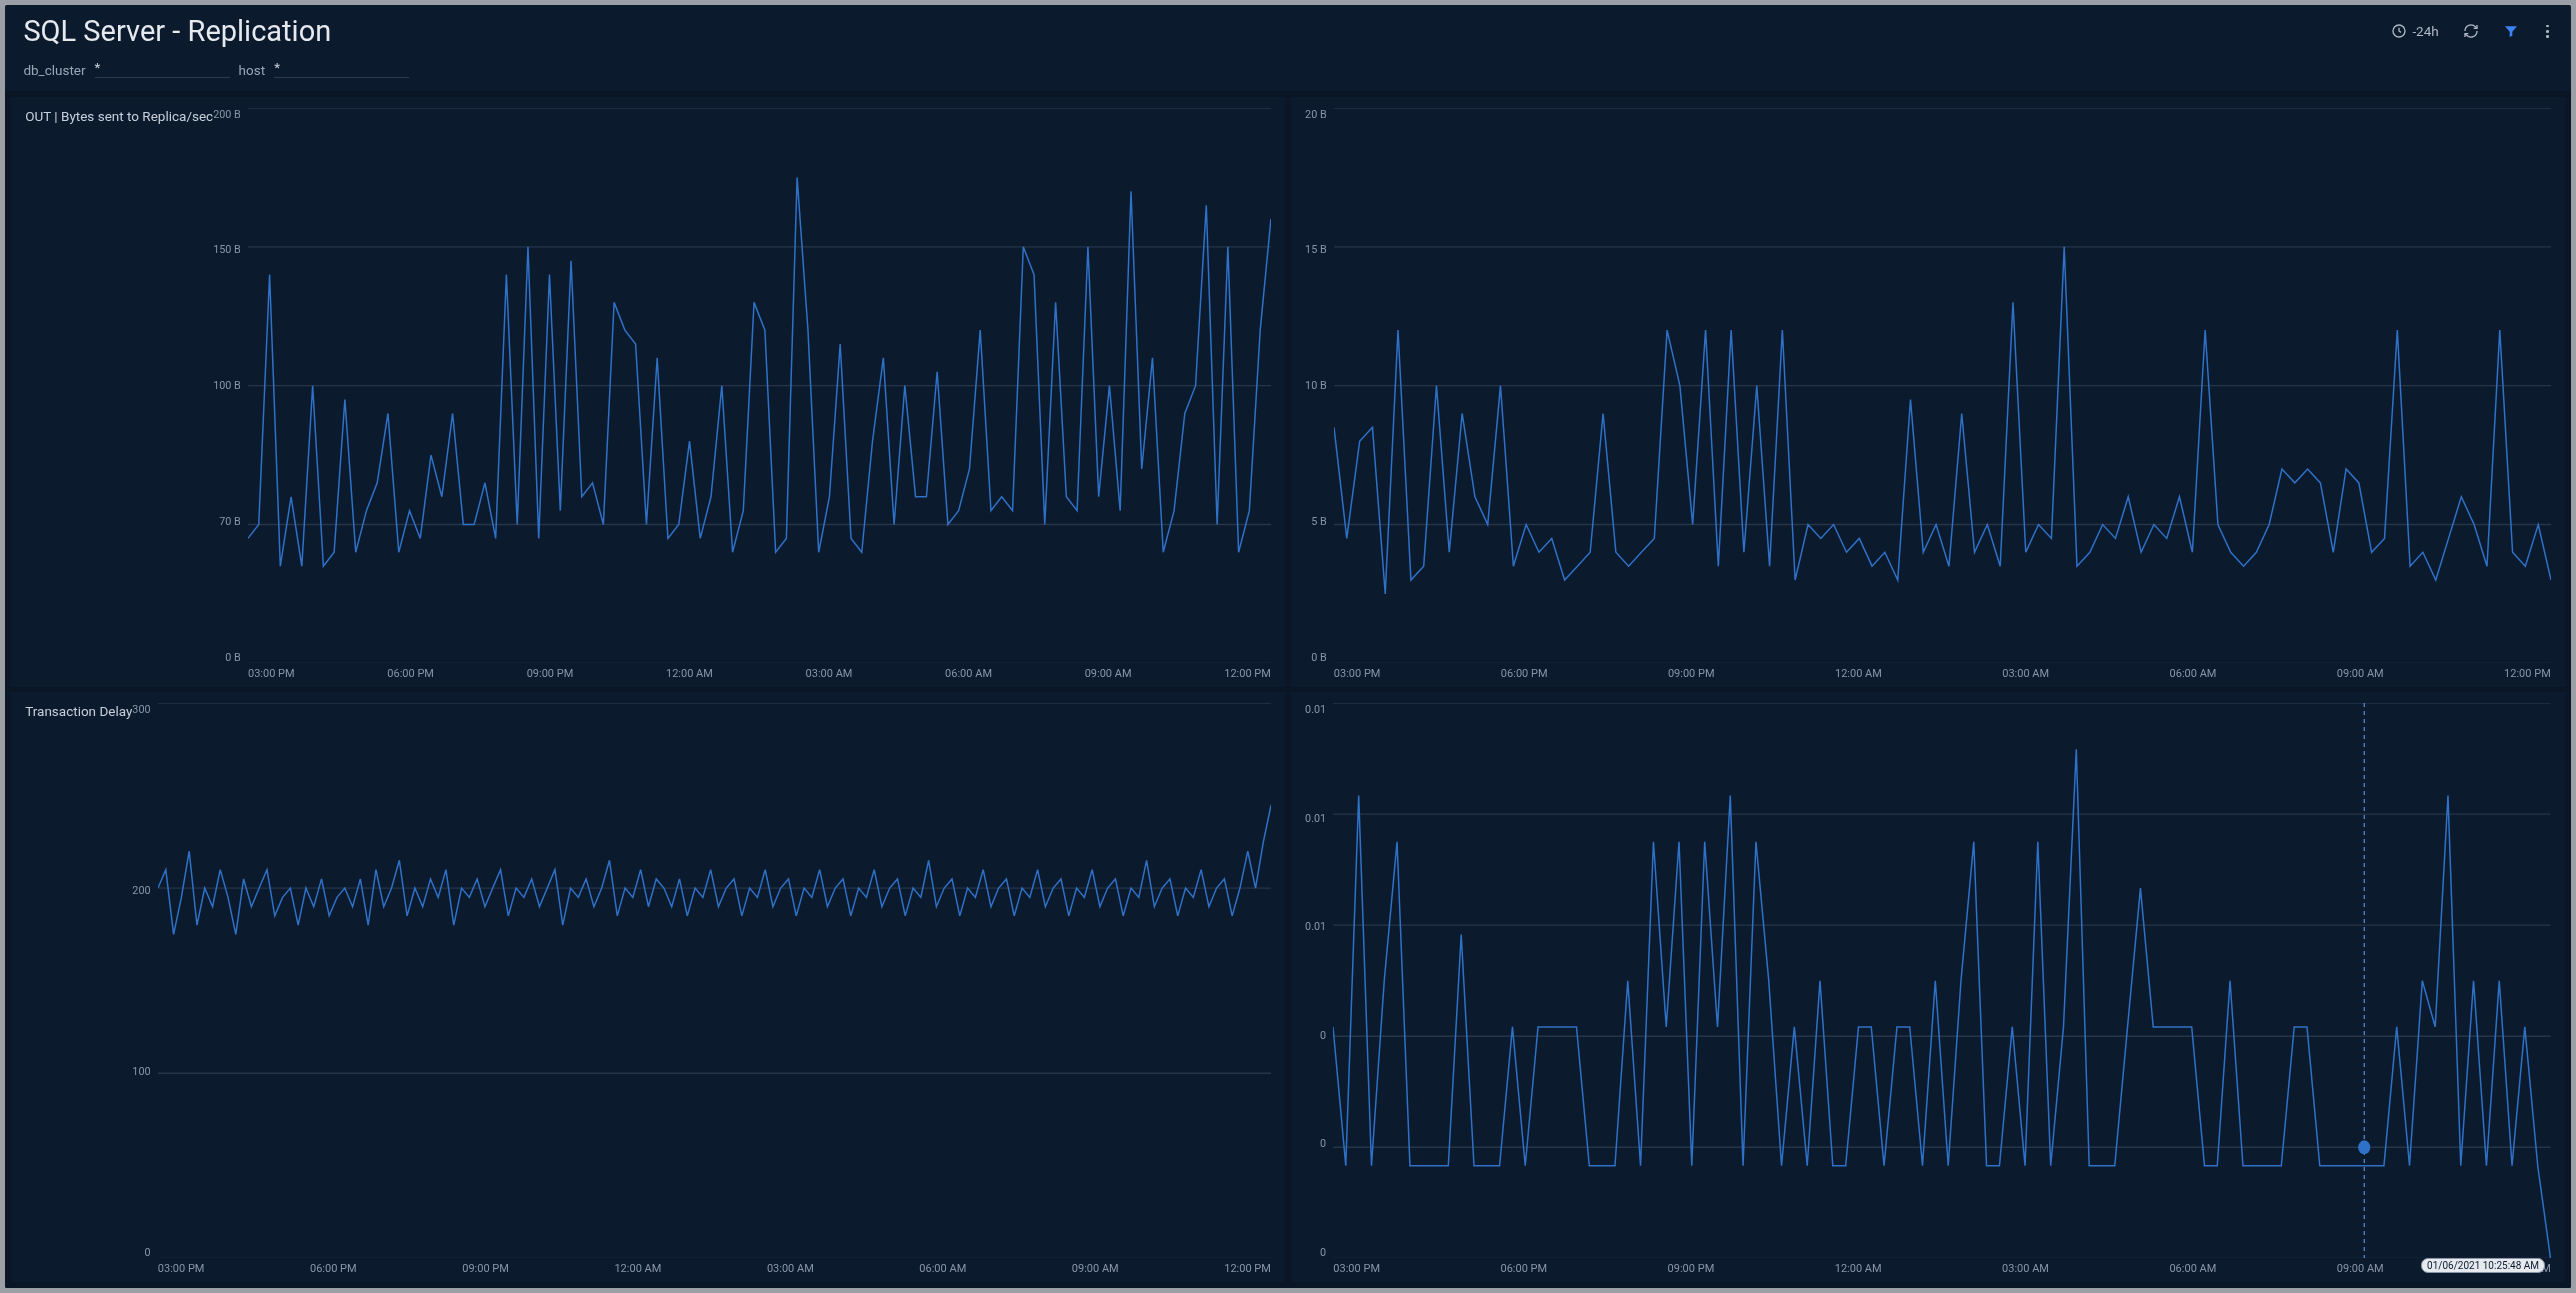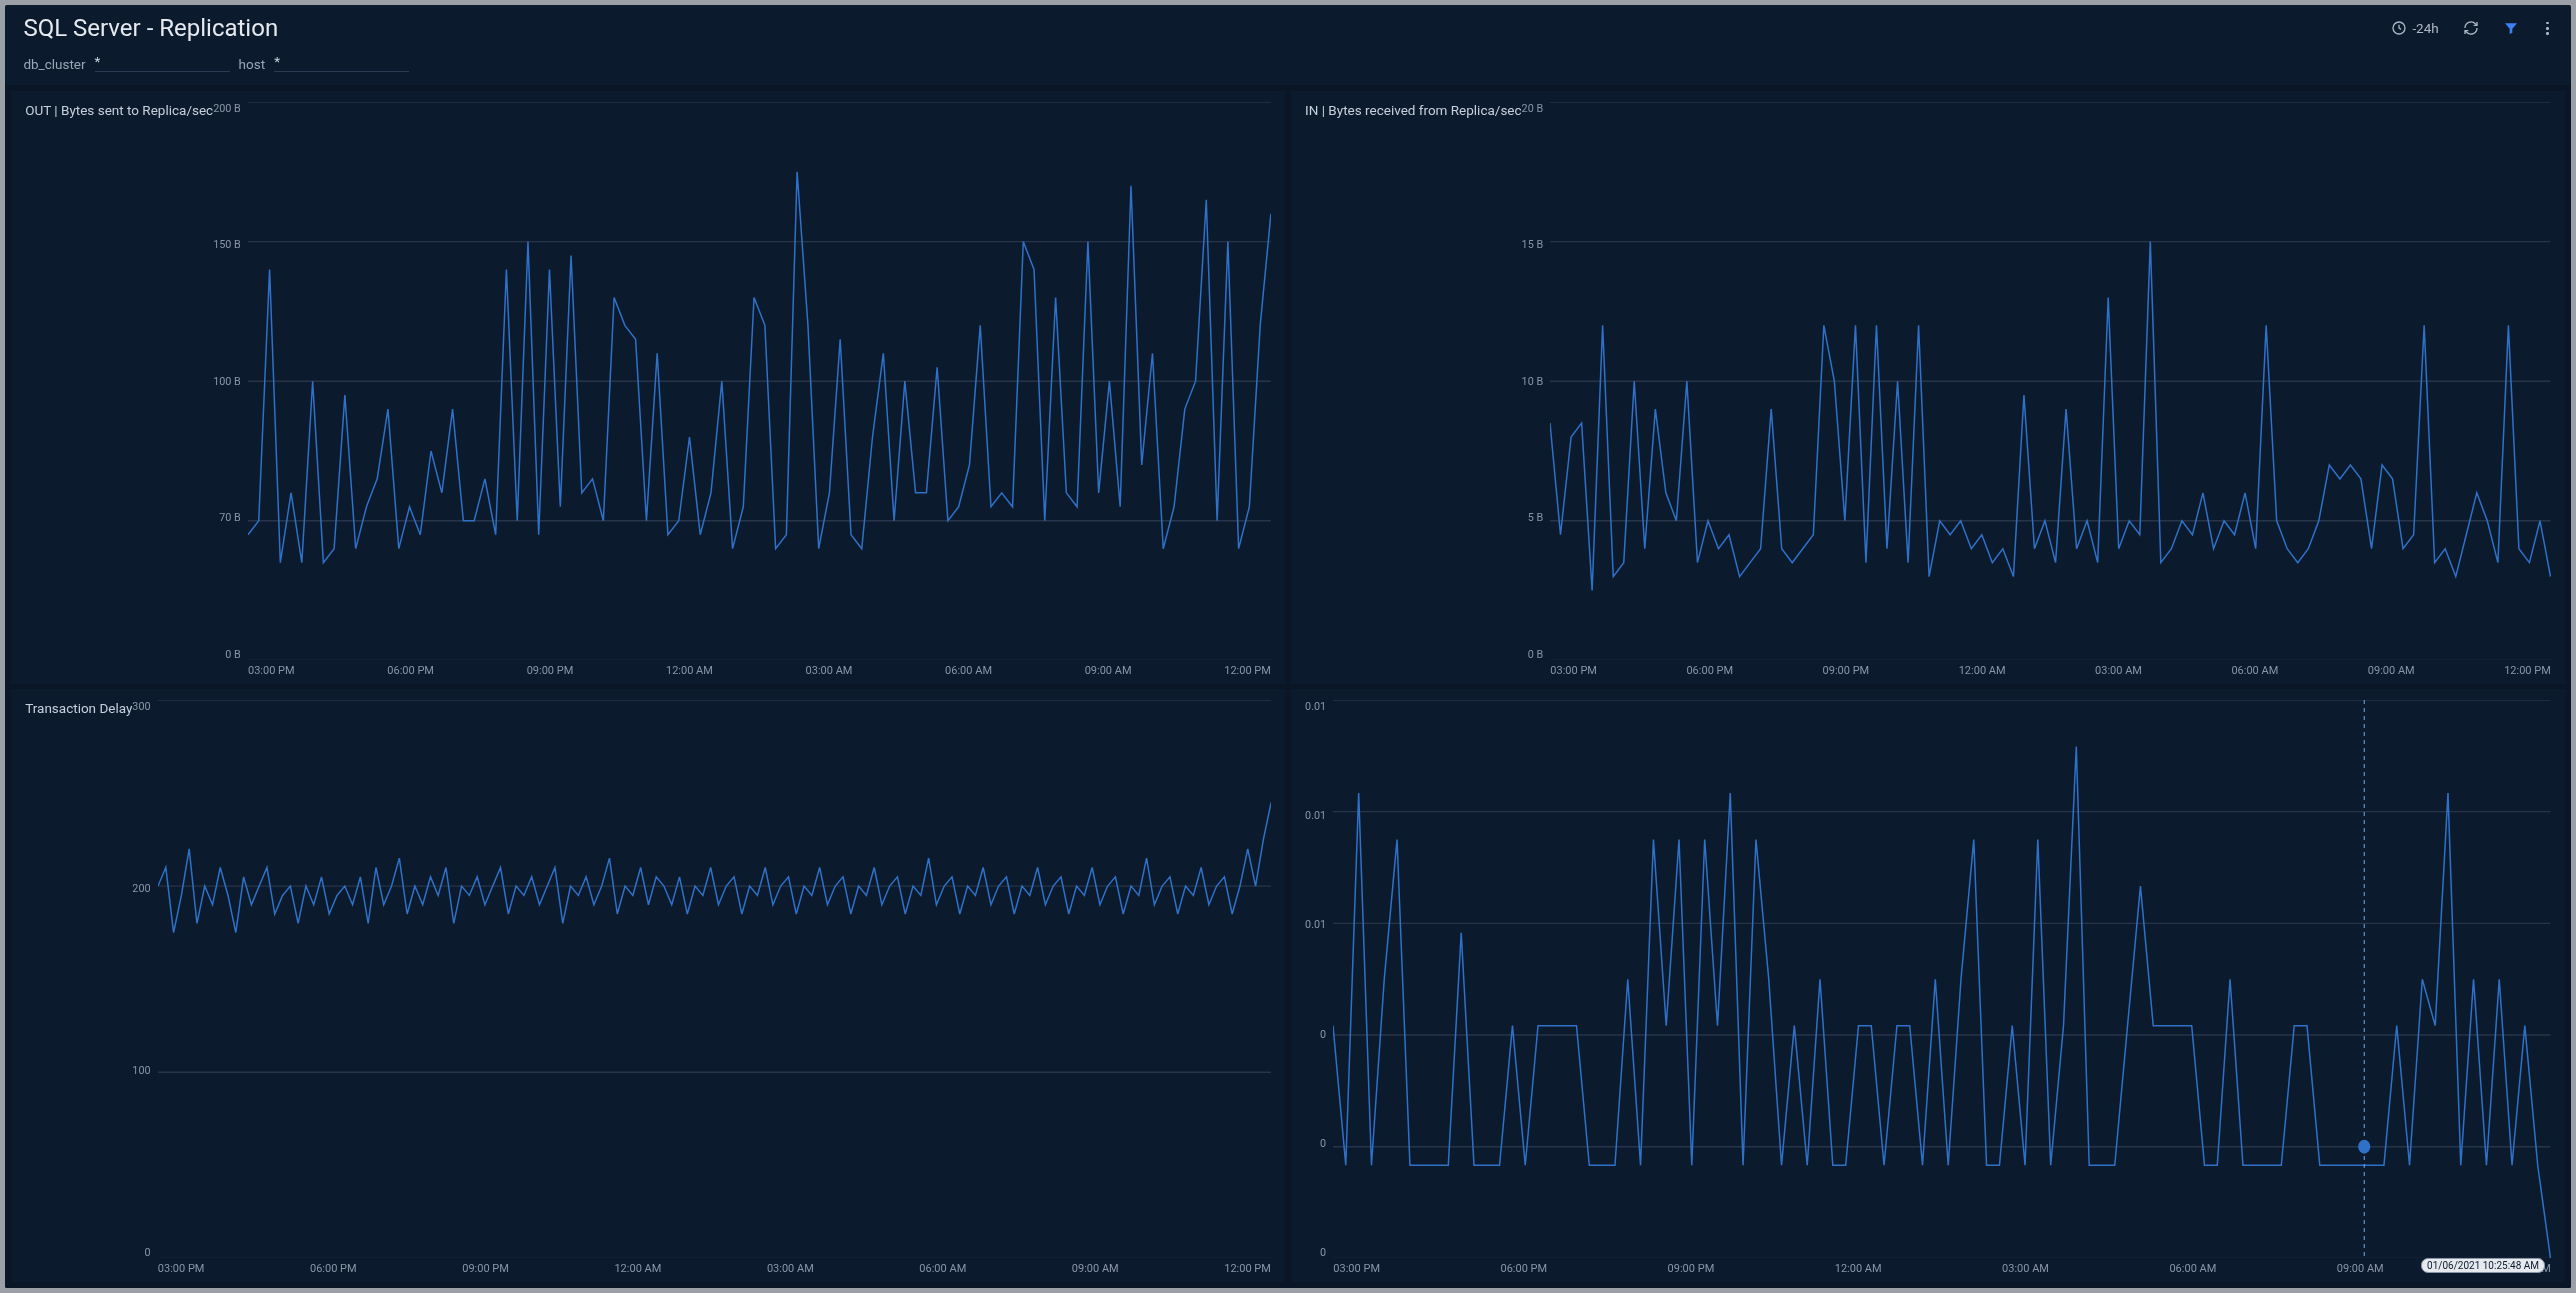--- a/index.html
+++ b/index.html
@@ -19,21 +19,21 @@
     border-radius: 1.8px;
     overflow: hidden;
   }
   
   .header {
     display: flex;
     align-items: center;
     padding: 9px 18px 5.4px 18px;
   }
   .header-title {
-    font-size: 24px;
+    font-size: 29px;
     font-weight: 400;
     color: #e6e9ee;
     flex: 1;
   }
   .header-actions {
     display: flex;
     align-items: center;
     gap: 24px;
     color: #aeb7c6;
   }
@@ -239,21 +239,20 @@
               <span>12:00 AM</span>
               <span>03:00 AM</span>
               <span>06:00 AM</span>
               <span>09:00 AM</span>
               <span>12:00 PM</span>
             </div>
           </div>
         </div>
       </div>
       <div class="panel">
-        <div class="panel-title">IN | Bytes received from Replica/sec</div>
         <div class="chart-wrap">
           <div class="y-axis">
             <span>20 B</span>
             <span>15 B</span>
             <span>10 B</span>
             <span>5 B</span>
             <span>0 B</span>
           </div>
           <div class="plot-col">
             <div class="plot">

